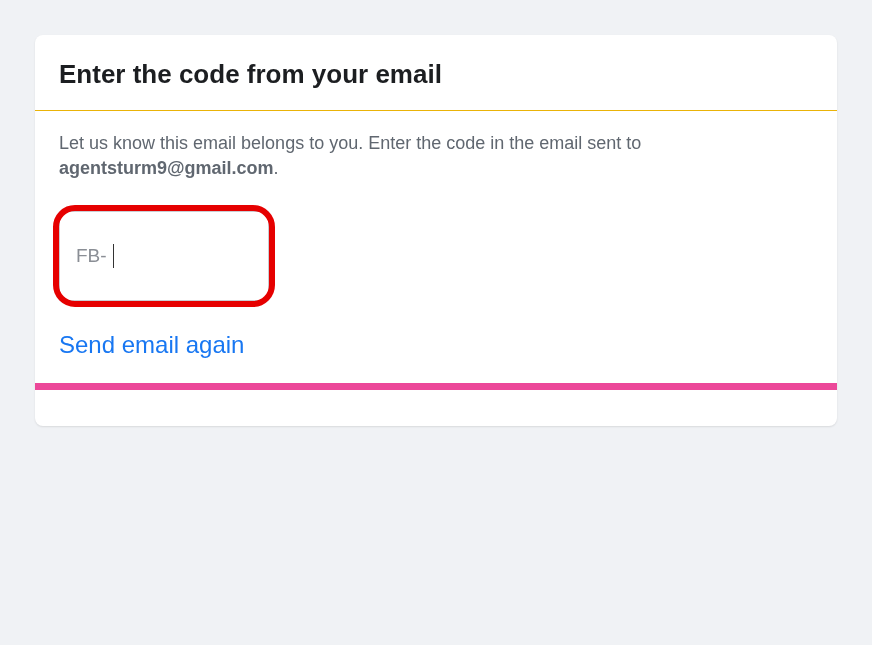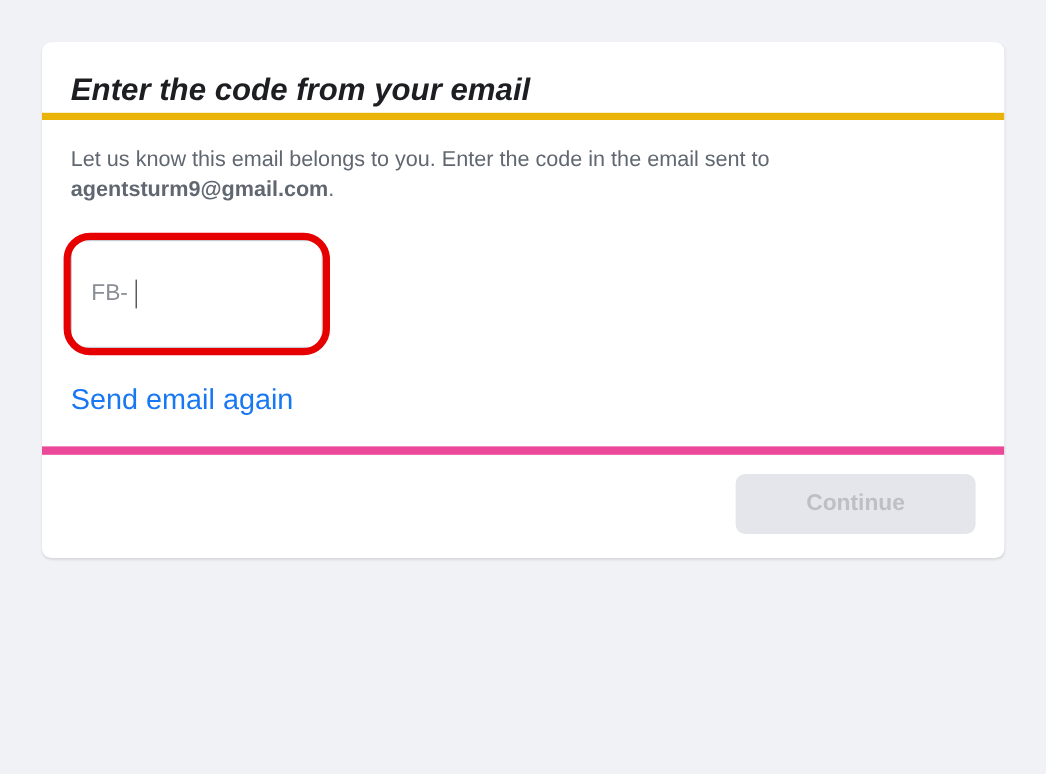--- a/index.html
+++ b/index.html
@@ -14,23 +14,22 @@
       height: 645px;
       padding: 35px 35px;
     }
     .dialog {
       background: #ffffff;
       border-radius: 8px;
       box-shadow: 0 1px 2px rgba(0,0,0,0.1);
       overflow: hidden;
     }
     .dialog-header {
-      padding: 24px 24px 4px 24px;
-      border-bottom: 6px solid #eab308;
-      font-style: italic;
+      padding: 24px 24px 20px 24px;
+      border-bottom: 1px solid #eab308;
     }
     .dialog-title {
       font-size: 26px;
       font-weight: 700;
       color: #1c1e21;
     }
     .dialog-body {
       padding: 20px 24px 24px 24px;
       border-bottom: 7px solid #ec4899;
     }
@@ -138,16 +137,15 @@
       </div>
       <div class="highlight-ring"></div>
     </div>
 
     <div>
       <a class="resend-link">Send email again</a>
     </div>
   </div>
 
   <div class="dialog-footer">
-    <button class="btn btn-disabled" disabled="">Continue</button>
   </div>
 
 </div>
 
 </body></html>

